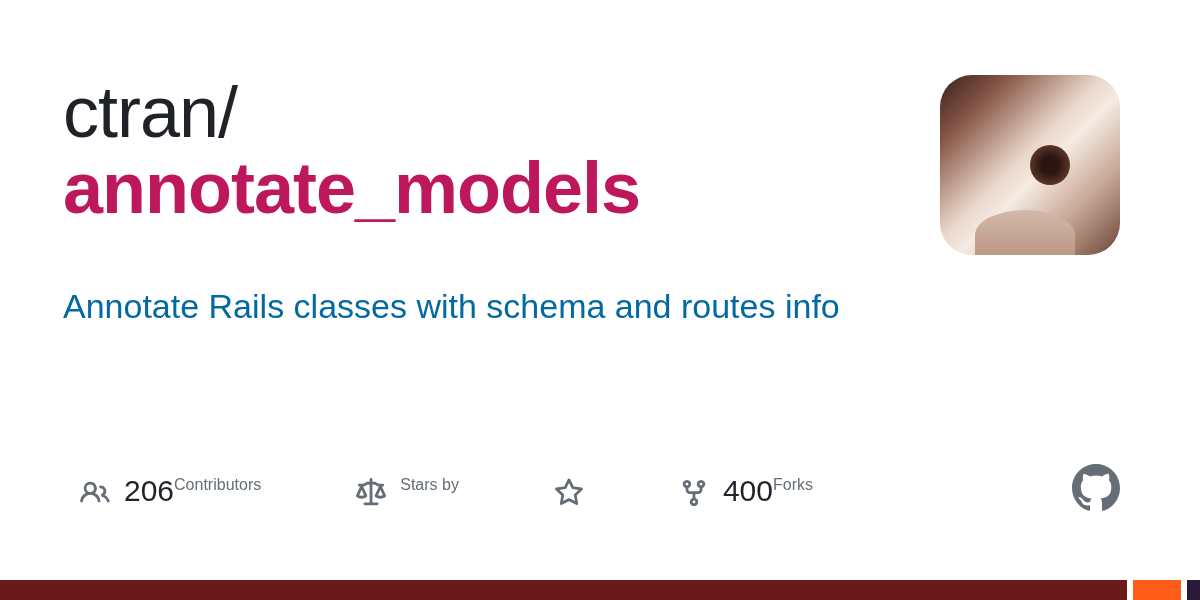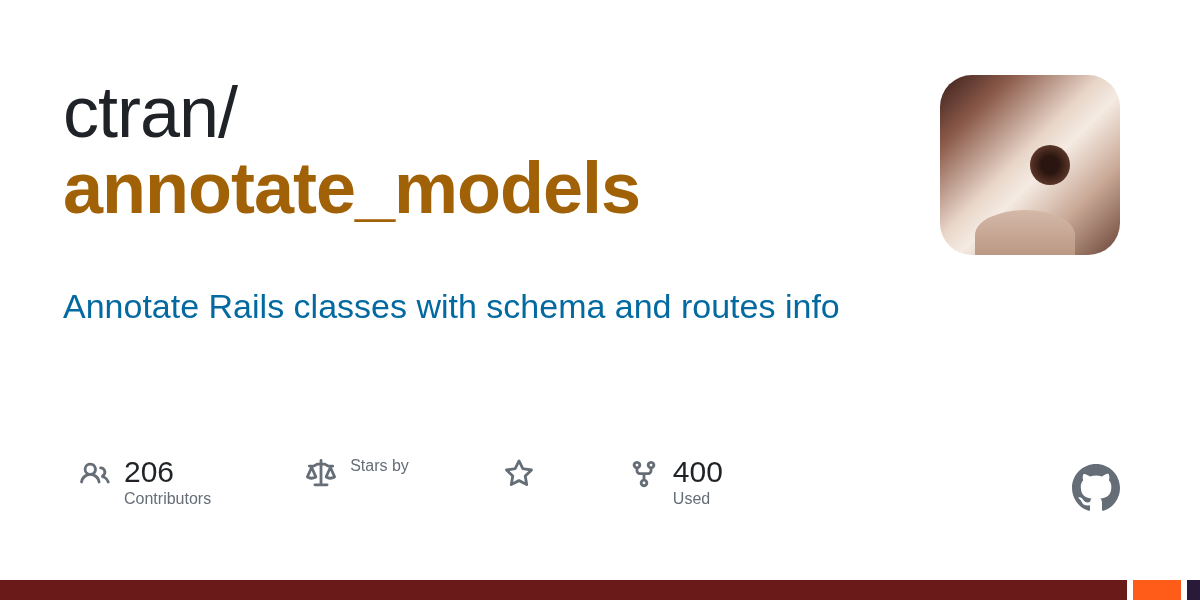--- a/index.html
+++ b/index.html
@@ -27,21 +27,21 @@
   .owner {
     font-size: 72px;
     font-weight: 400;
     color: #1f2328;
     line-height: 1.05;
     letter-spacing: -1px;
   }
   .repo {
     font-size: 72px;
     font-weight: 600;
-    color: #a16207;
+    color: #be185d;
     line-height: 1.05;
     letter-spacing: -1px;
   }
   .avatar {
     width: 180px;
     height: 180px;
     border-radius: 32px;
     background: linear-gradient(135deg, #3a1e1a 0%, #8b5a4a 20%, #e8d5c8 45%, #f5ebe3 55%, #c9a896 75%, #6b4538 100%);
     position: relative;
     overflow: hidden;
@@ -88,21 +88,21 @@
     align-items: flex-start;
     gap: 14px;
   }
   .stat-icon {
     width: 30px;
     height: 30px;
     flex-shrink: 0;
     color: #656d76;
     margin-top: 4px;
   }
-  .stat-text { display: flex; flex-direction: column; }
+  .stat-text { display: flex; flex-direction: row; }
   .stat-value {
     font-size: 30px;
     font-weight: 400;
     color: #1f2328;
     line-height: 1.1;
   }
   .stat-label {
     font-size: 16px;
     font-weight: 400;
     color: #656d76;
@@ -180,21 +180,21 @@
     </div>
 
     <div class="stat">
       <span class="stat-icon">
         <svg viewBox="0 0 16 16" fill="currentColor">
             <path d="M5 5.372v.878c0 .414.336.75.75.75h4.5a.75.75 0 0 0 .75-.75v-.878a2.25 2.25 0 1 1 1.5 0v.878a2.25 2.25 0 0 1-2.25 2.25h-1.5v2.128a2.251 2.251 0 1 1-1.5 0V8.5h-1.5A2.25 2.25 0 0 1 3.5 6.25v-.878a2.25 2.25 0 1 1 1.5 0ZM5 3.25a.75.75 0 1 0-1.5 0 .75.75 0 0 0 1.5 0Zm6.75.75a.75.75 0 1 0 0-1.5.75.75 0 0 0 0 1.5Zm-3 8.75a.75.75 0 1 0-1.5 0 .75.75 0 0 0 1.5 0Z"></path>
           </svg>
       </span>
       <div class="stat-text">
         <span class="stat-value">400</span>
-        <span class="stat-label">Used</span>
+        <span class="stat-label">Forks</span>
       </div>
     </div>
 
   </div>
 
   <span class="github-logo">
     <svg viewBox="0 0 16 16" fill="currentColor">
         <path d="M8 0C3.58 0 0 3.58 0 8c0 3.54 2.29 6.53 5.47 7.59.4.07.55-.17.55-.38 0-.19-.01-.82-.01-1.49-2.01.37-2.53-.49-2.69-.94-.09-.23-.48-.94-.82-1.13-.28-.15-.68-.52-.01-.53.63-.01 1.08.58 1.23.82.72 1.21 1.87.87 2.33.66.07-.52.28-.87.51-1.07-1.78-.2-3.64-.89-3.64-3.95 0-.87.31-1.59.82-2.15-.08-.2-.36-1.02.08-2.12 0 0 .67-.21 2.2.82.64-.18 1.32-.27 2-.27.68 0 1.36.09 2 .27 1.53-1.04 2.2-.82 2.2-.82.44 1.1.16 1.92.08 2.12.51.56.82 1.27.82 2.15 0 3.07-1.87 3.75-3.65 3.95.29.25.54.73.54 1.48 0 1.07-.01 1.93-.01 2.2 0 .21.15.46.55.38A8.013 8.013 0 0 0 16 8c0-4.42-3.58-8-8-8z"></path>
       </svg>
   </span>

